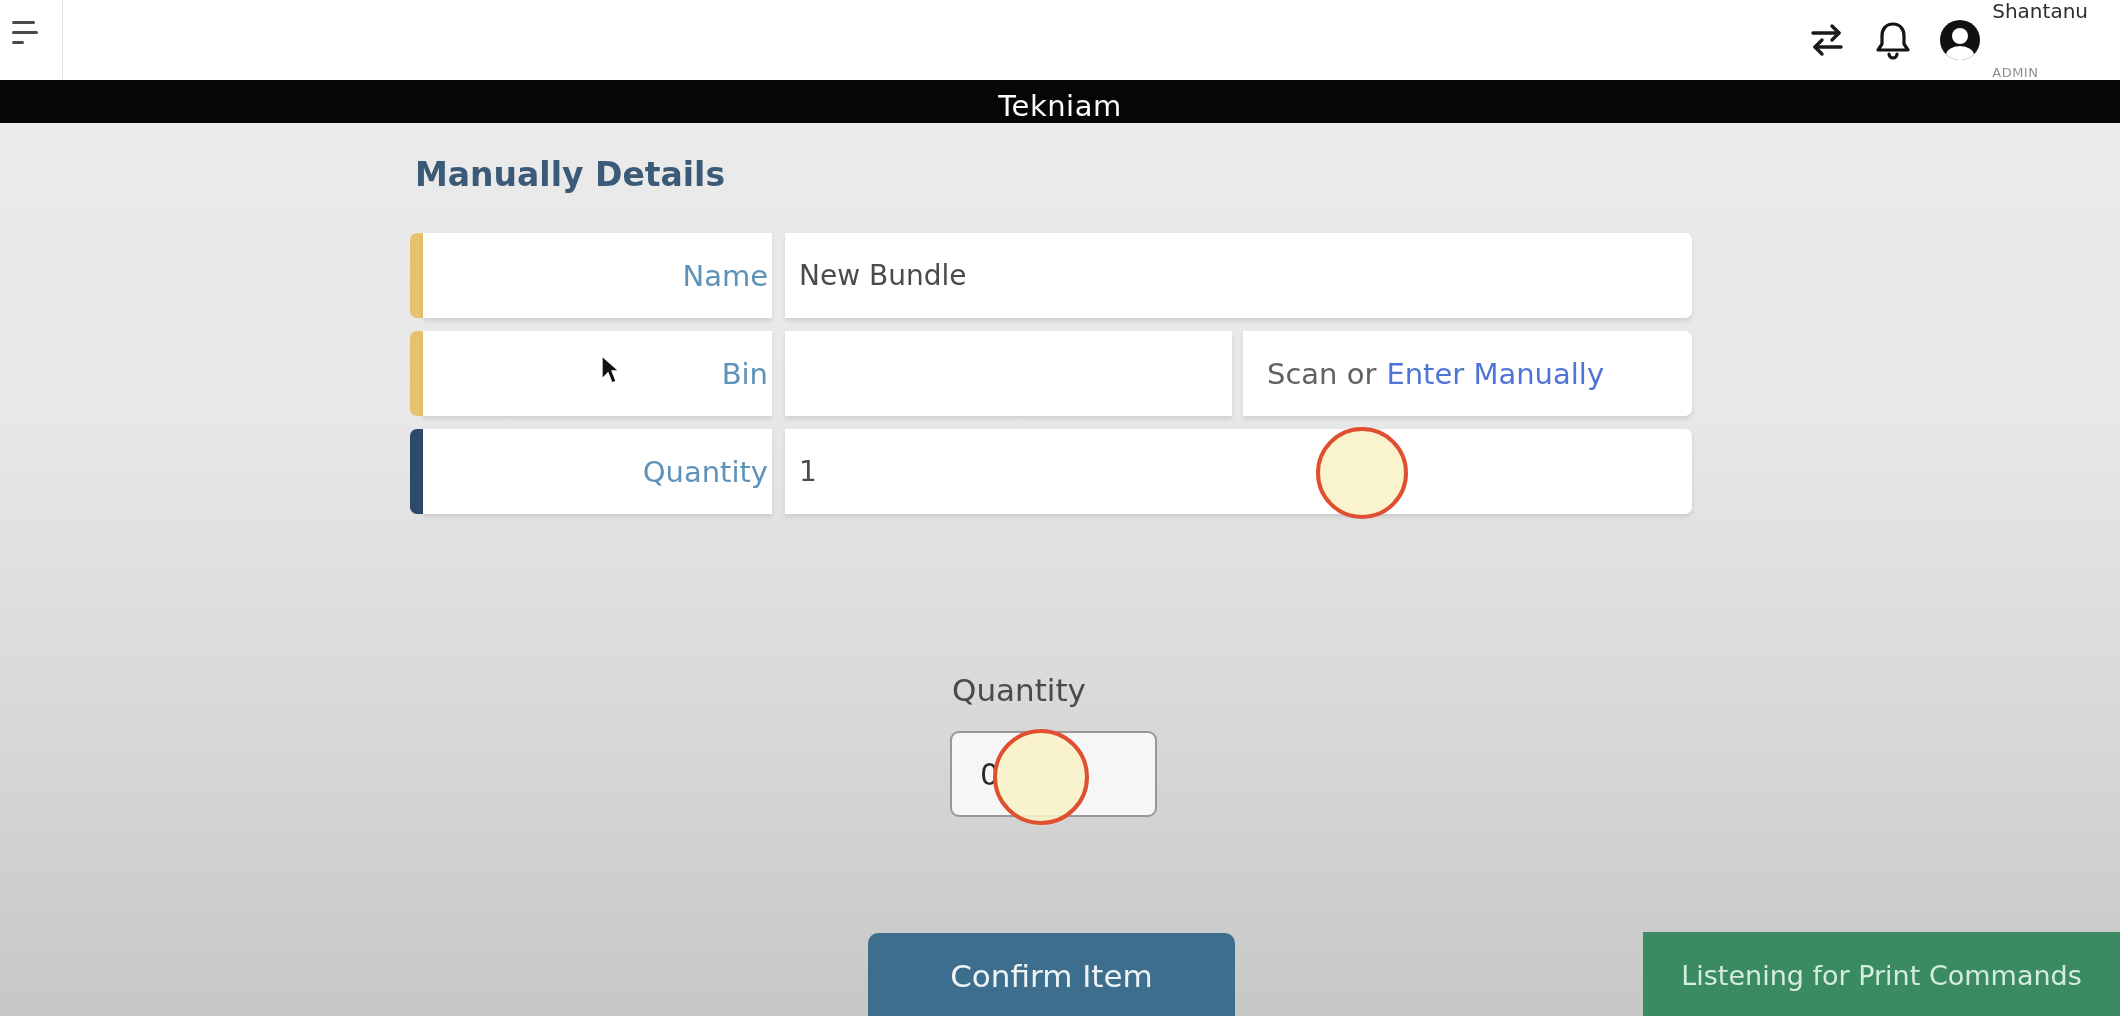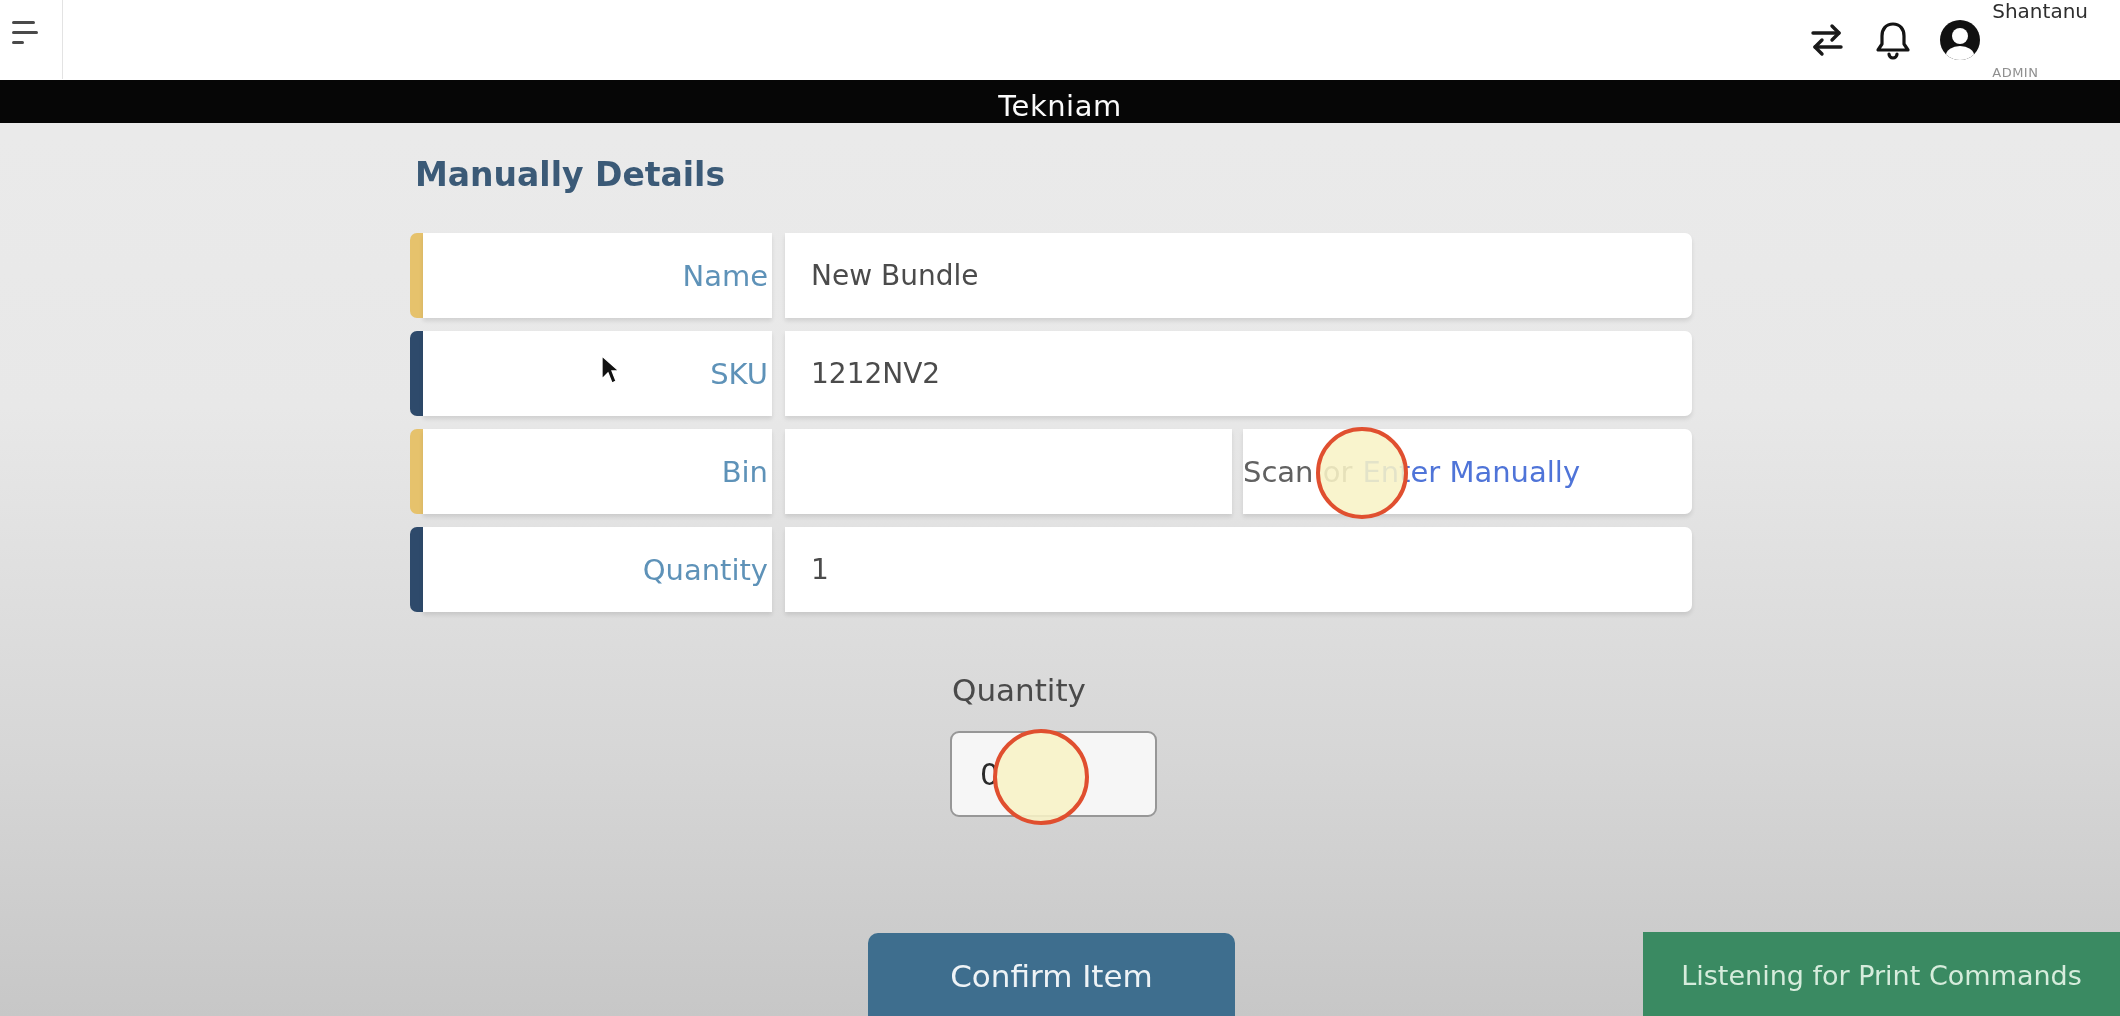--- a/index.html
+++ b/index.html
@@ -31,25 +31,25 @@
   .titlebar-text { color:#fafafa; font-size:29px; font-weight:500; letter-spacing:0.5px; }
   
   .page-heading { position:absolute; left:415px; top:155px; font-size:33px; font-weight:600; color:#3b5a77; }
   
   .form-rows { position:absolute; left:410px; top:233px; width:1282px; display:flex; flex-direction:column; gap:13px; }
   .form-row { display:flex; height:85px; }
   .accent { width:13px; border-radius:7px 0 0 7px; flex:none; }
   .label-cell { width:349px; background:#ffffff; display:flex; align-items:center; justify-content:flex-end;
                 padding-right:4px; font-size:29px; color:#5e92b8; box-shadow:0 3px 4px rgba(0,0,0,0.10); position:relative; }
   .cell-gap { width:13px; flex:none; }
-  .value-cell { flex:1; background:#ffffff; display:flex; align-items:center; padding-left:26px;
+  .value-cell { flex:1; background:#ffffff; display:flex; align-items:center; padding-left:14px;
                 font-size:28px; color:#4b4b4b; border-radius:0 7px 7px 0; box-shadow:0 3px 4px rgba(0,0,0,0.10); }
   .bin-empty { flex:none; width:447px; background:#ffffff; box-shadow:0 3px 4px rgba(0,0,0,0.10); cursor:text; }
   .bin-gap { width:11px; flex:none; }
-  .scan-cell { flex:1; background:#ffffff; display:flex; align-items:center; 
+  .scan-cell { flex:1; background:#ffffff; display:flex; align-items:center; padding-left:24px;
                border-radius:0 7px 7px 0; box-shadow:0 3px 4px rgba(0,0,0,0.10); font-size:29px; cursor:pointer; }
   .scan-gray { color:#616161; }
   .scan-link { color:#4f74d8; margin-left:10px; }
   
   .cursor { position:absolute; left:600px; top:355px; width:22px; height:30px; z-index:30; }
   
   .hl-circle { position:absolute; border-radius:50%; background:rgba(248,242,198,0.88);
                border:4px solid #e04f2f; z-index:20; }
   .hl-bin { left:1316px; top:427px; width:92px; height:92px; }
   .hl-qty { left:993px; top:729px; width:96px; height:96px; }
@@ -120,26 +120,20 @@
 
   <div class="form-rows">
 
     <div class="form-row">
       <div class="accent" style="background-color: rgb(230, 194, 108);"></div>
       <div class="label-cell">Name</div>
       <div class="cell-gap"></div>
       <div class="value-cell">New Bundle</div>
     </div>
 
-    <div class="form-row">
-      <div class="accent" style="background-color: rgb(46, 74, 107);"></div>
-      <div class="label-cell">SKU</div>
-      <div class="cell-gap"></div>
-      <div class="value-cell">1212NV2</div>
-    </div>
 
     <div class="form-row">
       <div class="accent" style="background-color: rgb(230, 194, 108);"></div>
       <div class="label-cell">Bin</div>
       <div class="cell-gap"></div>
       <div class="bin-empty"></div>
       <div class="bin-gap"></div>
       <div class="scan-cell">
         <span class="scan-gray">Scan or</span>
         <span class="scan-link">Enter Manually</span>

